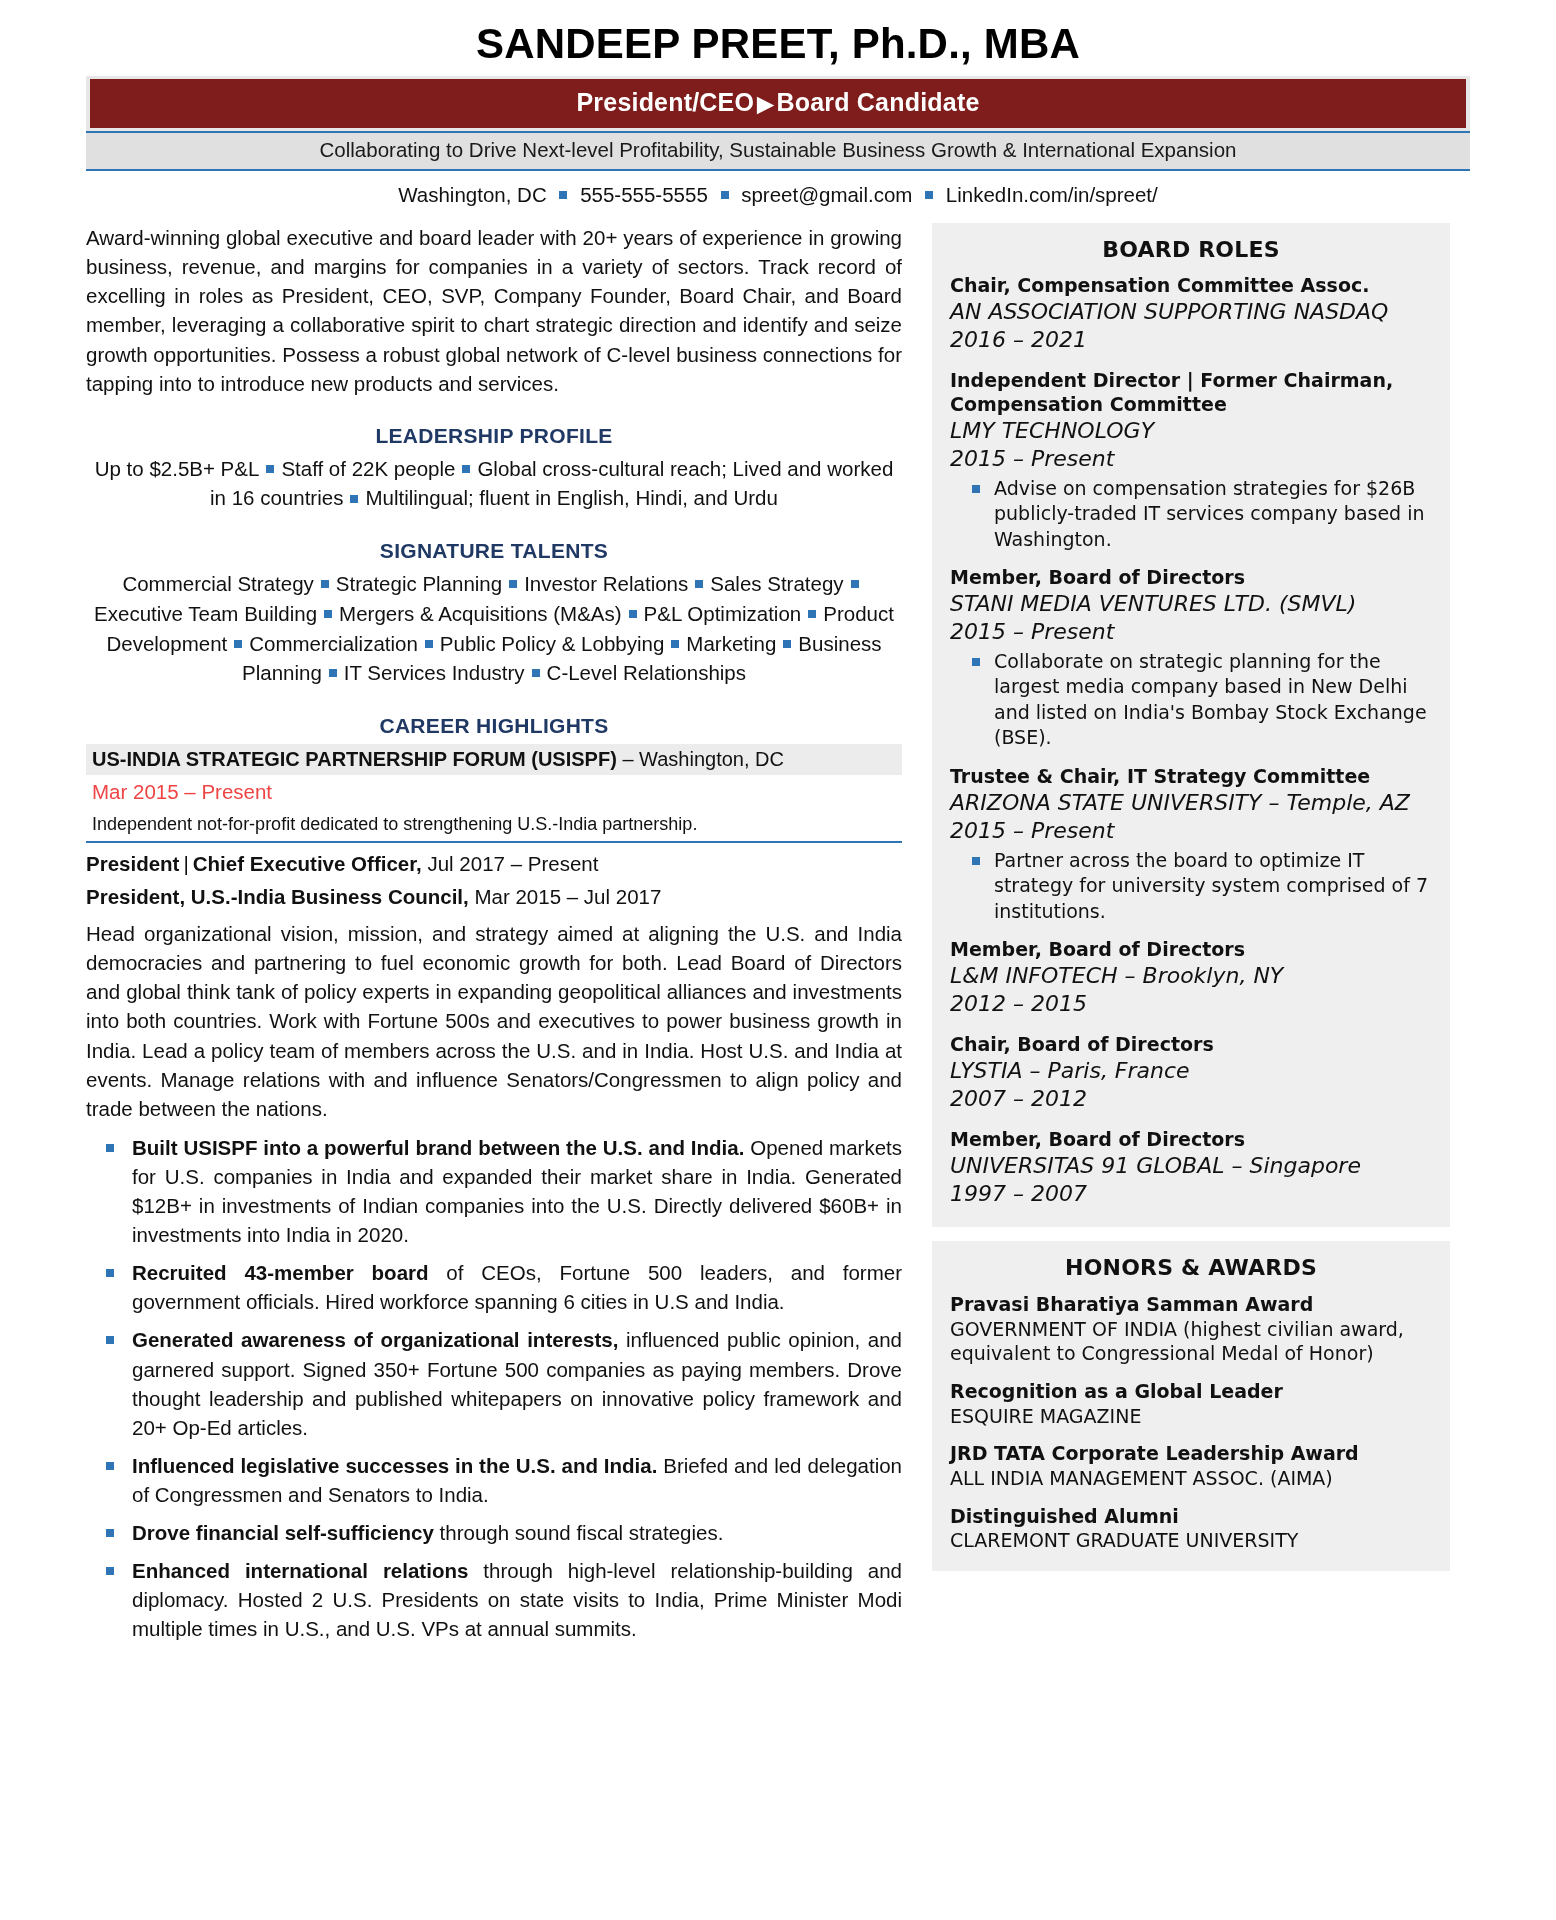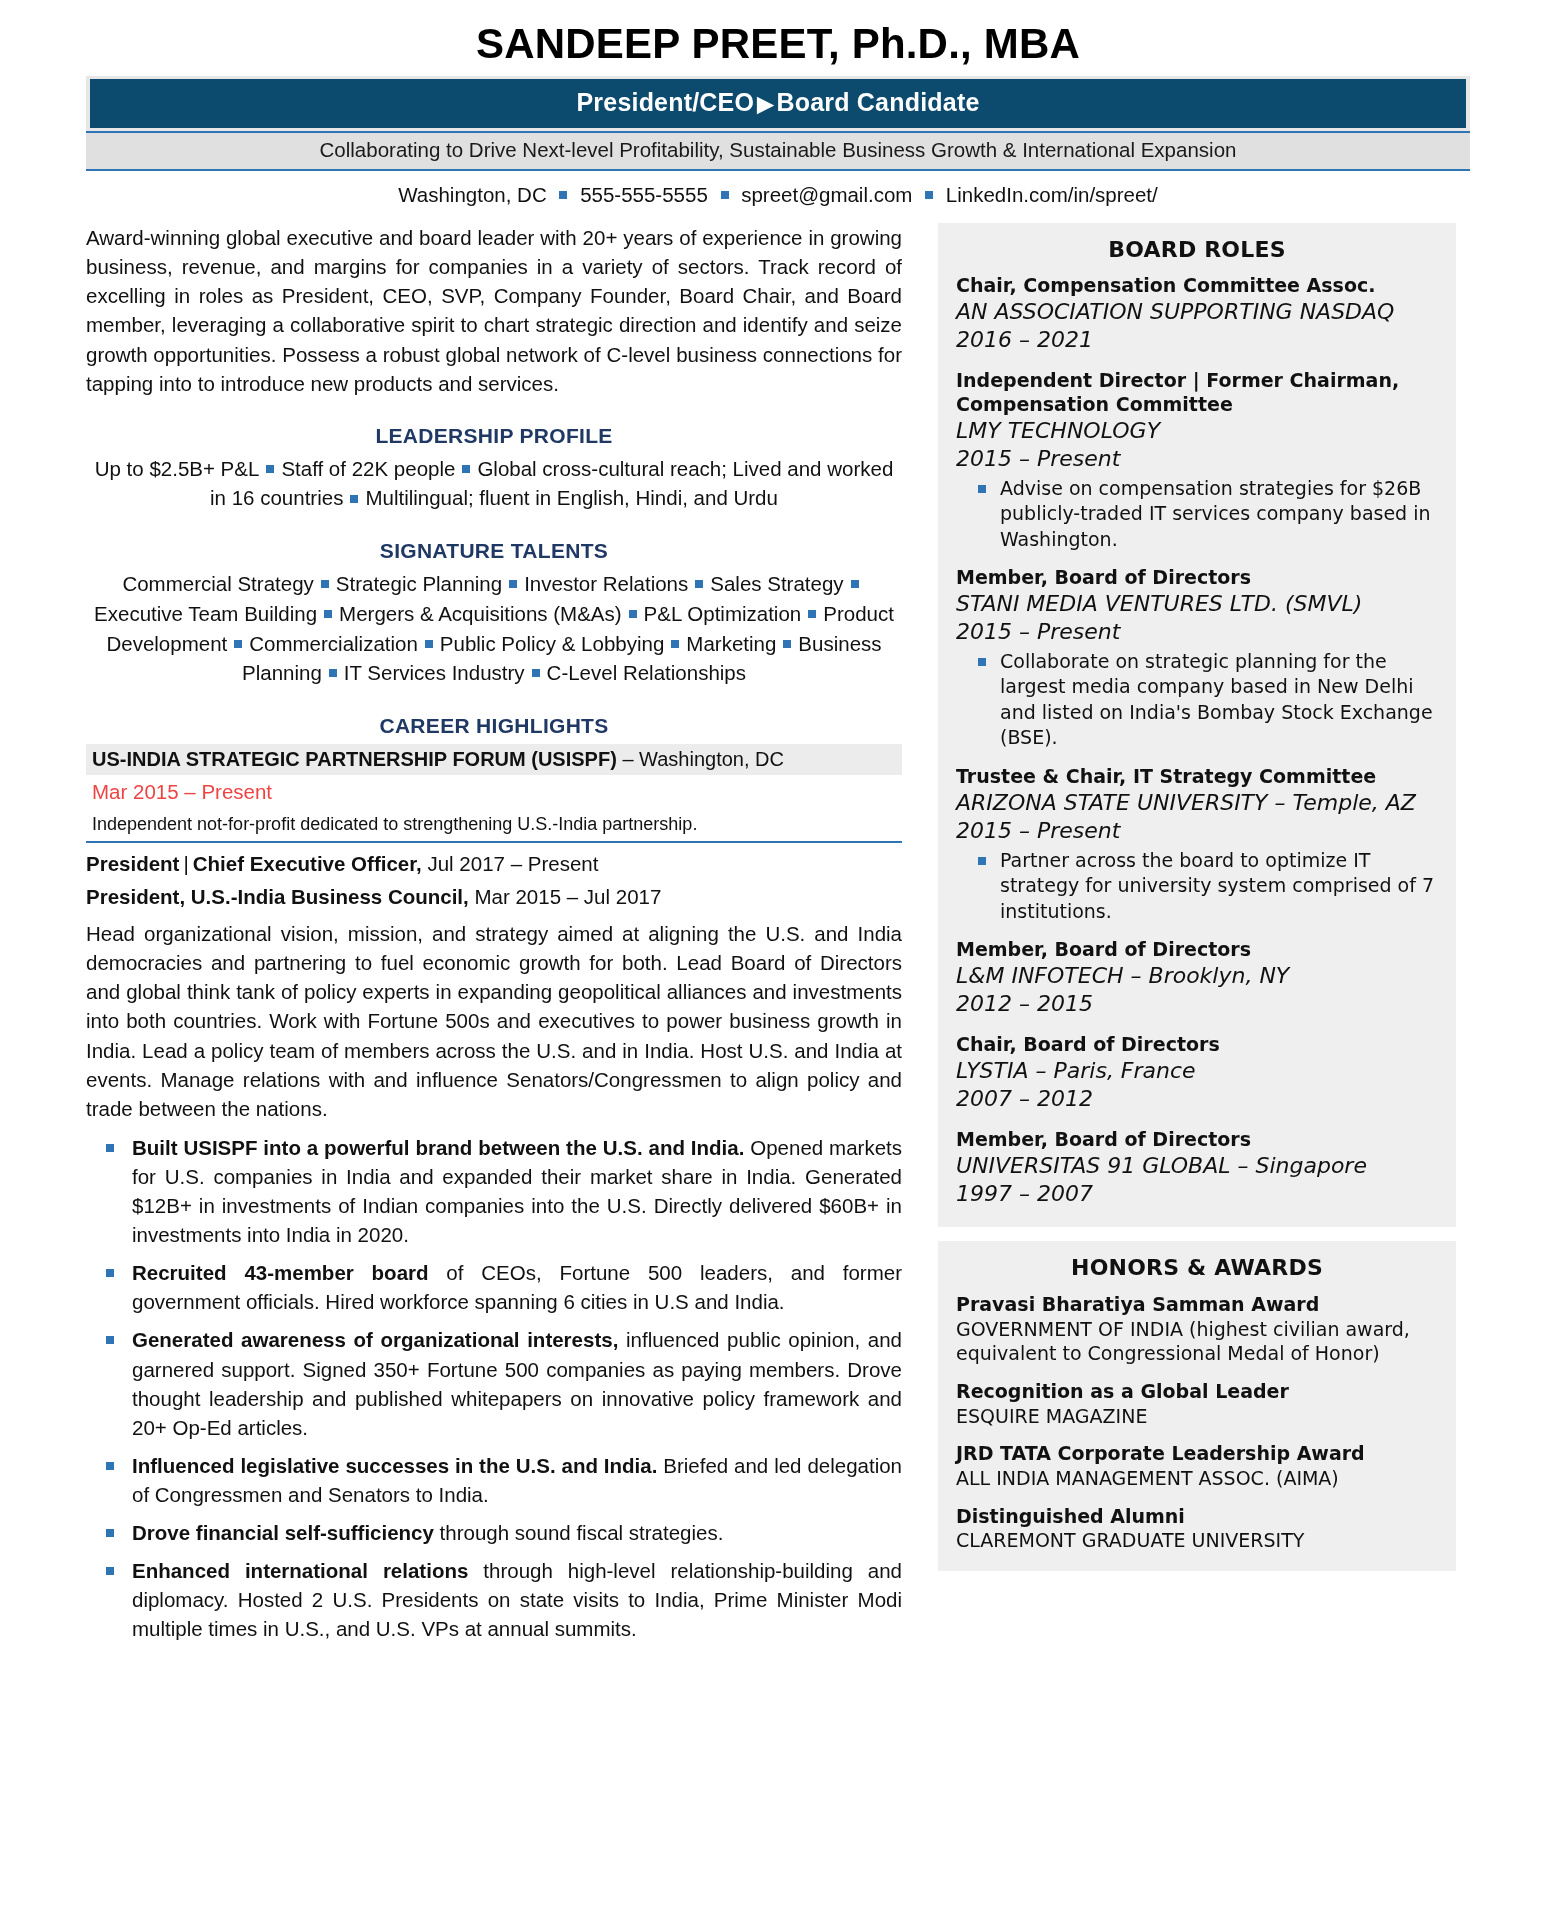--- a/index.html
+++ b/index.html
@@ -31,21 +31,21 @@
     line-height: 1.05;
     color: #000;
   }
   .title-bar-wrap {
     margin-top: 10px;
     background: #e7e7e7;
     padding: 3px 4px 3px 4px;
     border-bottom: 2px solid #2f75b5;
   }
   .title-bar {
-    background: #0c4a6e;
+    background: #7f1d1d;
     color: #ffffff;
     text-align: center;
     font-size: 25px;
     font-weight: bold;
     padding: 9px 0 11px 0;
     letter-spacing: 0.2px;
   }
   .title-bar .arrow { font-size: 21px; padding: 0 3px; }
   .tagline-wrap {
     background: #e0e0e0;
@@ -69,21 +69,21 @@
     height: 8px;
     background: #2f75b5;
     margin: 0 7px 3px 7px;
     vertical-align: middle;
   }
 
   
   .columns {
     display: flex;
     align-items: flex-start;
-    gap: 14px;
+    gap: 8px;
   }
   .left-col {
     width: 838px;
     padding-right: 22px;
     box-sizing: border-box;
   }
   .right-col {
     width: 518px;
     box-sizing: border-box;
   }

